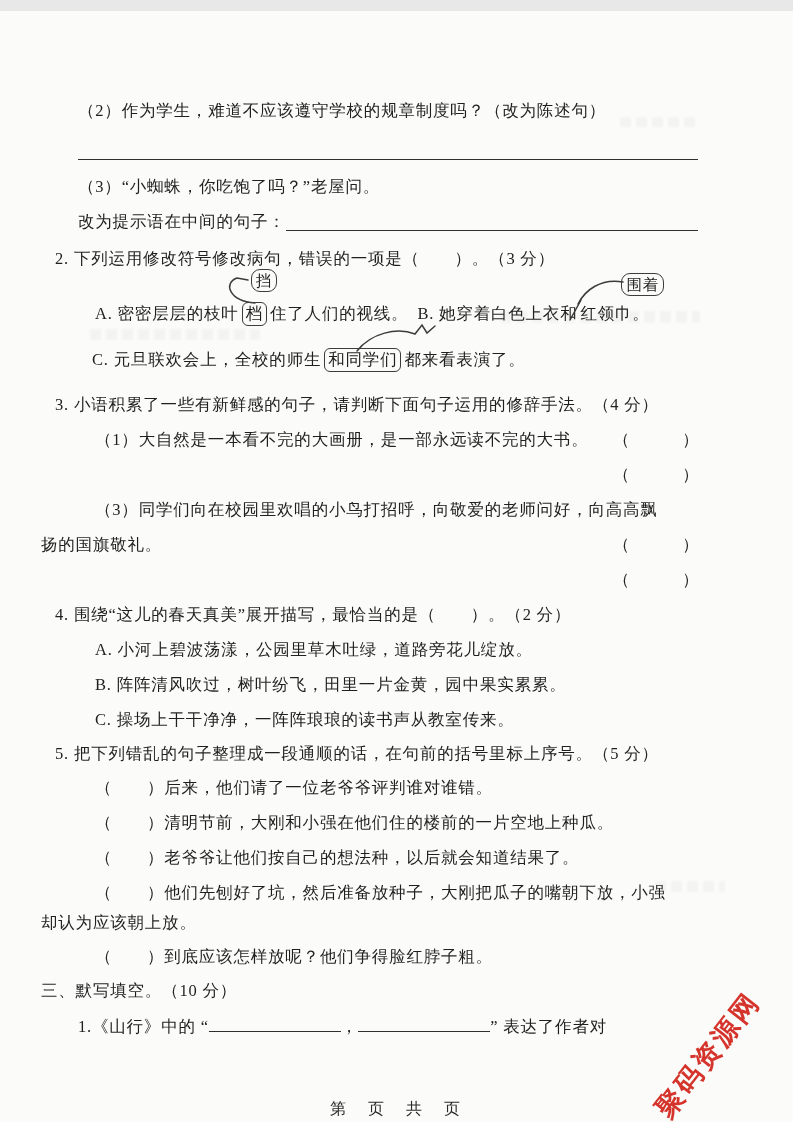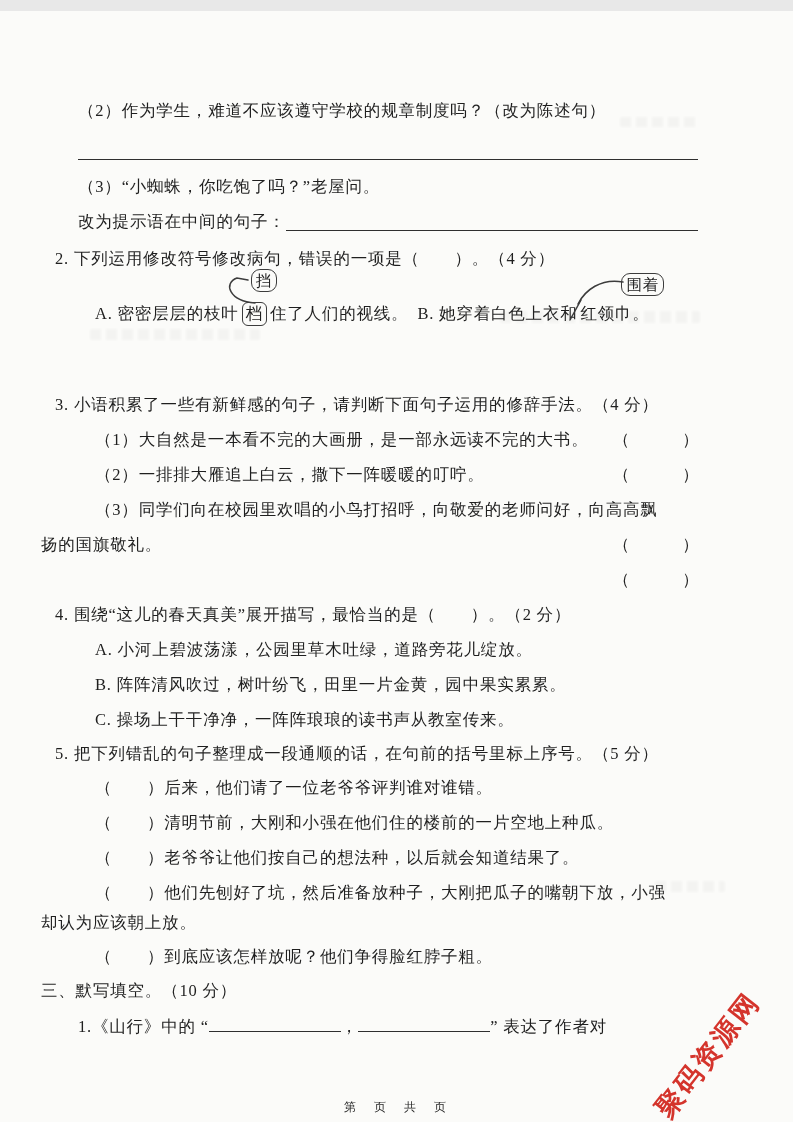--- a/index.html
+++ b/index.html
@@ -78,21 +78,21 @@
     display:inline-block;
     position:relative;
     width:3px;height:18px;
     vertical-align:middle;
   }
   .bold{font-weight:normal;}
   .footer{
     position:absolute;
     left:0;right:0;
     text-align:center;
-    font-size:12px;
+    font-size:16px;
     letter-spacing:3px;
     color:#2a2a2a;
     font-family:"Liberation Sans","DejaVu Sans",sans-serif;
   }
   .watermark{
     position:absolute;
     left:676px;top:1078px;
     transform:rotate(-52deg);
     transform-origin:0 100%;
     color:#d2261d;
@@ -117,36 +117,40 @@
 <div class="page">
 
   <div class="ln" style="left:78px;top:86px">（2）作为学生，难道不应该遵守学校的规章制度吗？（改为陈述句）</div>
   <div class="rule" style="left:78px;top:128px;width:620px"></div>
   <div class="ln" style="left:78px;top:162px">（3）“小蜘蛛，你吃饱了吗？”老屋问。</div>
   <div class="flexline" style="left:78px;top:197px;width:620px">
     <span>改为提示语在中间的句子：</span>
     <span class="fill"></span>
   </div>
 
-  <div class="ln" style="left:55px;top:234px">2. 下列运用修改符号修改病句，错误的一项是（　　）。（4 分）</div>
+  <div class="ln" style="left:55px;top:234px">2. 下列运用修改符号修改病句，错误的一项是（　　）。（3 分）</div>
 
   <div class="ln" style="left:95px;top:289px">
     <span>A. 密密层层的枝叶</span><span class="cbox"><span>档</span><span class="corr-label" style="left:8px;top:-34px">挡</span><svg class="conn" style="left:-22px;top:-28px" width="44" height="30">
           <path d="M 34,28 C 8,26 2,8 16,3 L 27,5"></path>
         </svg></span><span>住了人们的视线。</span><span style="display:inline-block;width:9px"></span><span>B. 她穿着白色上衣和</span><span class="caret"><span class="corr-label" style="left:44px;top:-33px">围着</span><svg class="conn" style="left:-8px;top:-26px" width="60" height="44">
           <path d="M 54,2 C 32,-2 16,10 9,24"></path>
           <path d="M 12,20 L 1,40"></path>
         </svg></span><span>红领巾。</span>
   </div>
 
+  <div class="ln" style="left:92px;top:335px">
+    <span>C. 元旦联欢会上，全校的师生</span><span class="cbox"><span>和同学们</span><svg class="conn" style="left:30px;top:-22px" width="90" height="26">
+          <path d="M 2,24 C 16,6 42,0 60,7 l 7,-9 l 5,8 l 8,-7"></path>
+        </svg></span><span>都来看表演了。</span>
+  </div>
 
   <div class="ln" style="left:55px;top:380px">3. 小语积累了一些有新鲜感的句子，请判断下面句子运用的修辞手法。（4 分）</div>
   <div class="ln" style="left:95px;top:415px">（1）大自然是一本看不完的大画册，是一部永远读不完的大书。</div>
   <div class="ln" style="left:613px;top:415px">（　　　）</div>
-  <div class="ln" style="left:95px;top:450px">（2）一排排大雁追上白云，撒下一阵暖暖的叮咛。</div>
   <div class="ln" style="left:613px;top:450px">（　　　）</div>
   <div class="ln" style="left:95px;top:485px">（3）同学们向在校园里欢唱的小鸟打招呼，向敬爱的老师问好，向高高飘</div>
   <div class="ln" style="left:41px;top:520px">扬的国旗敬礼。</div>
   <div class="ln" style="left:613px;top:520px">（　　　）</div>
   <div class="ln" style="left:613px;top:555px">（　　　）</div>
 
   <div class="ln" style="left:55px;top:590px">4. 围绕“这儿的春天真美”展开描写，最恰当的是（　　）。（2 分）</div>
   <div class="ln" style="left:95px;top:625px">A. 小河上碧波荡漾，公园里草木吐绿，道路旁花儿绽放。</div>
   <div class="ln" style="left:95px;top:660px">B. 阵阵清风吹过，树叶纷飞，田里一片金黄，园中果实累累。</div>
   <div class="ln" style="left:95px;top:695px">C. 操场上干干净净，一阵阵琅琅的读书声从教室传来。</div>

